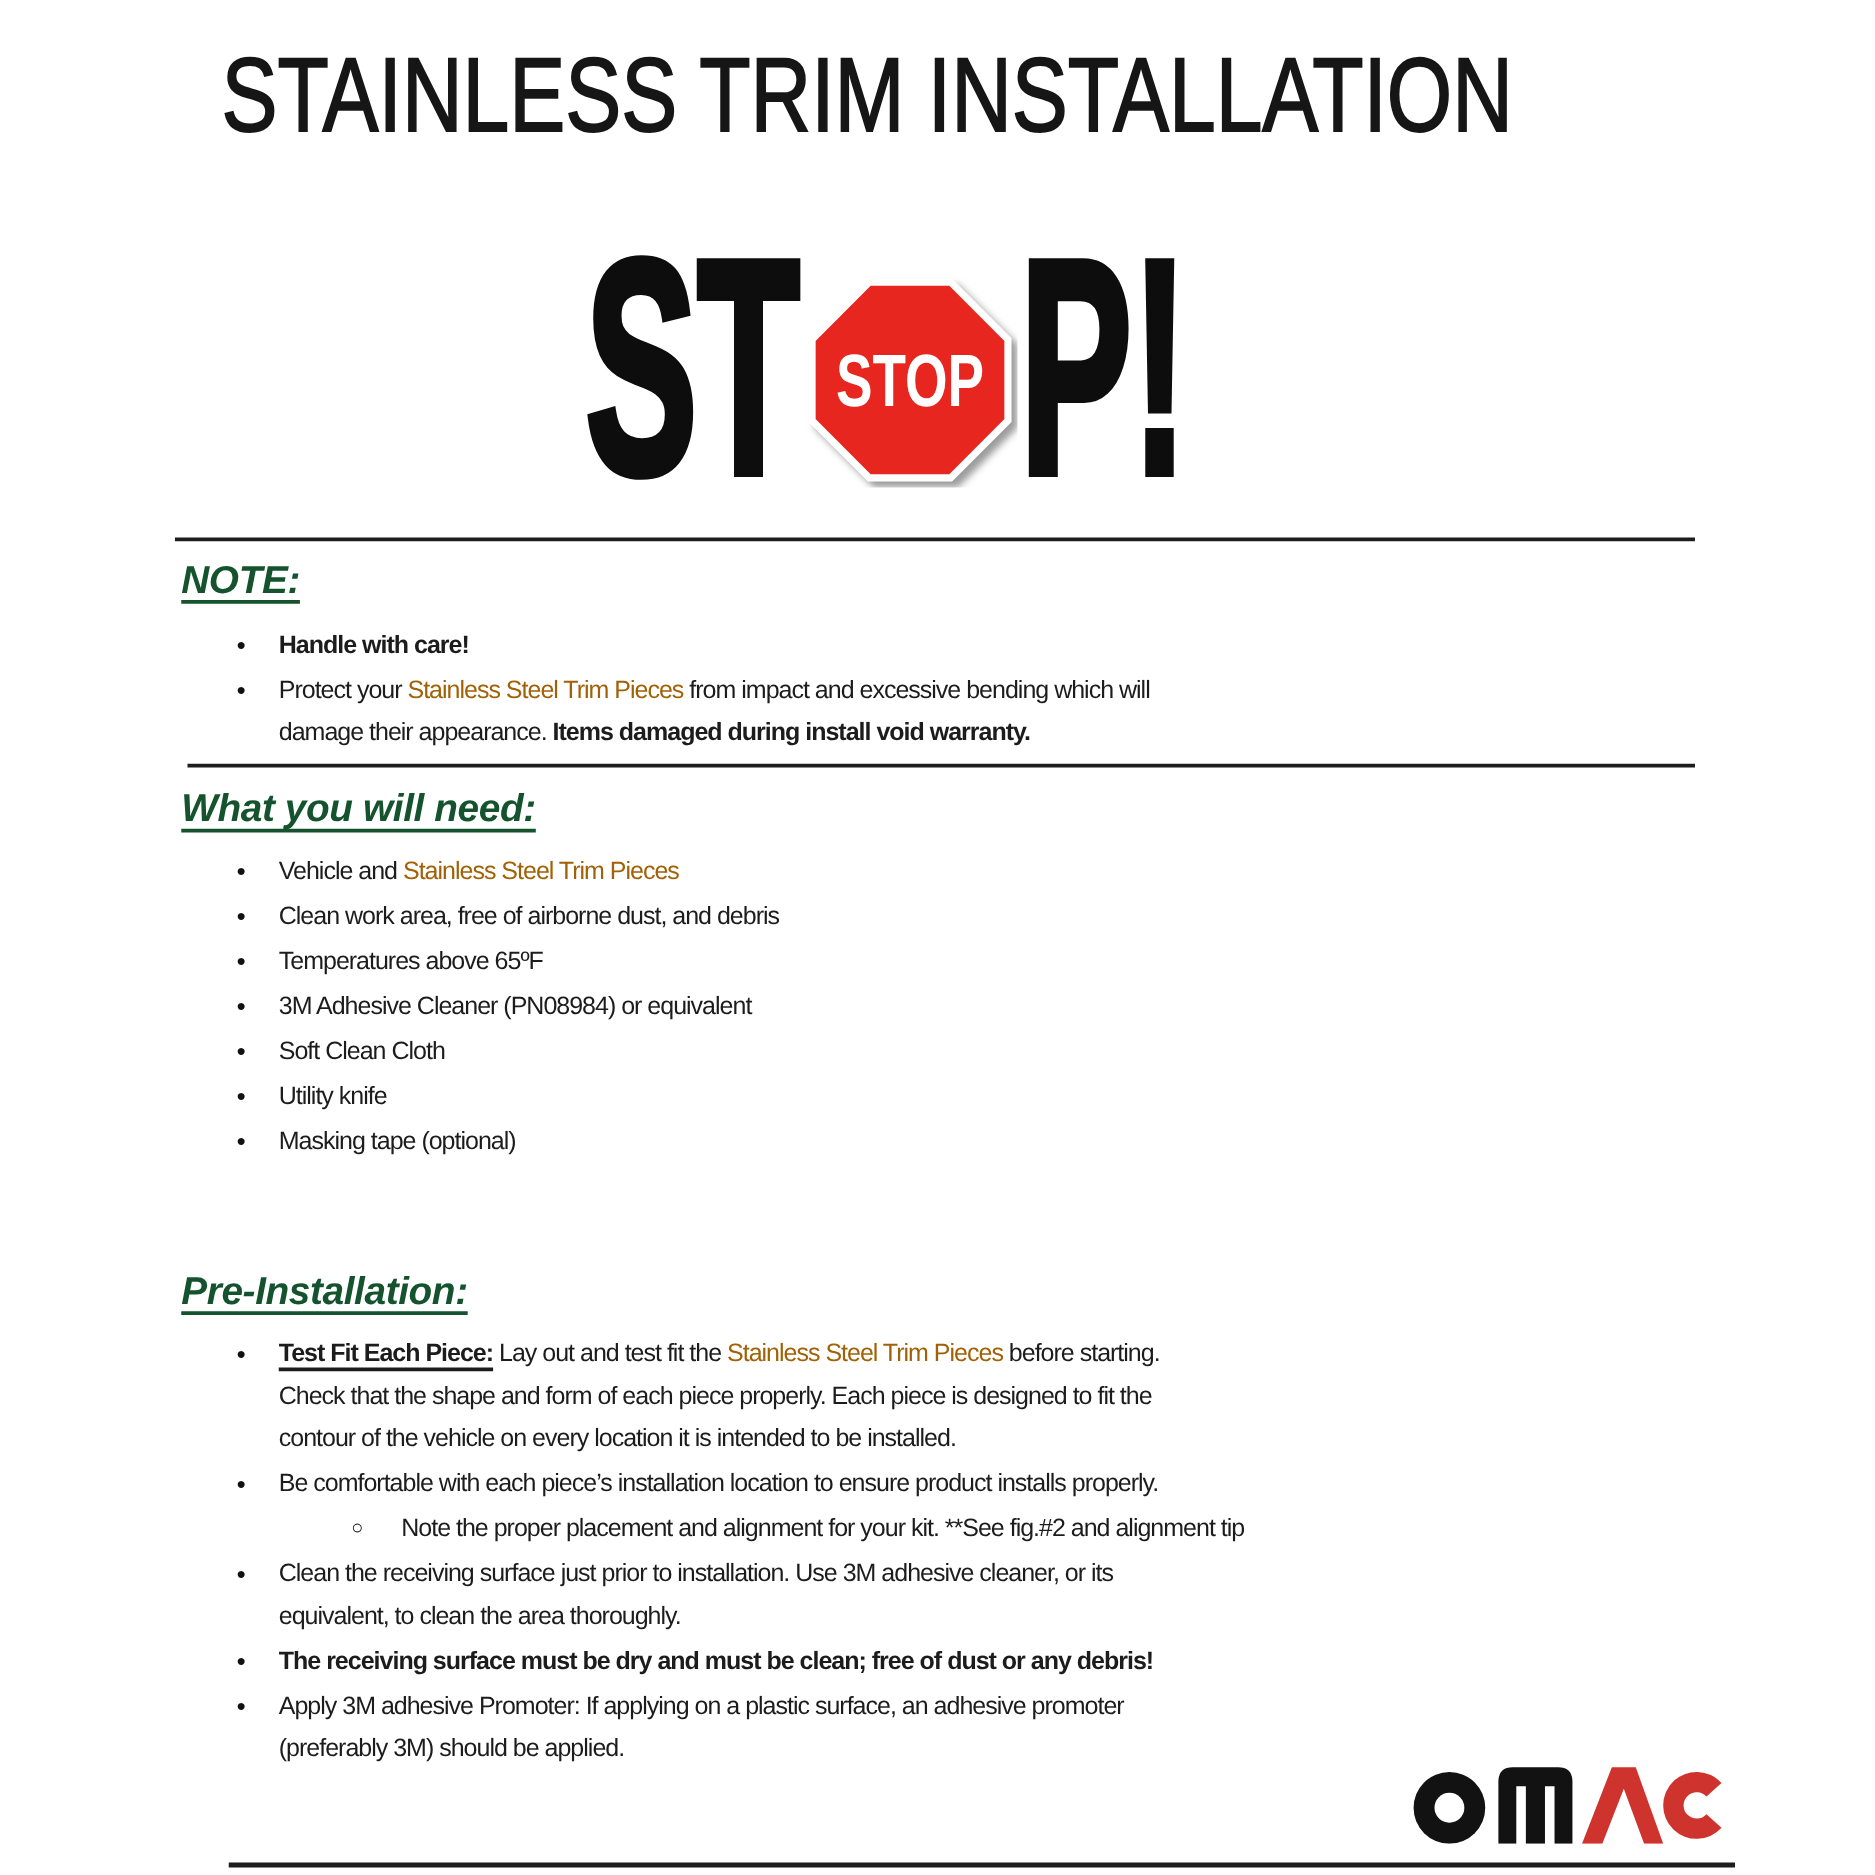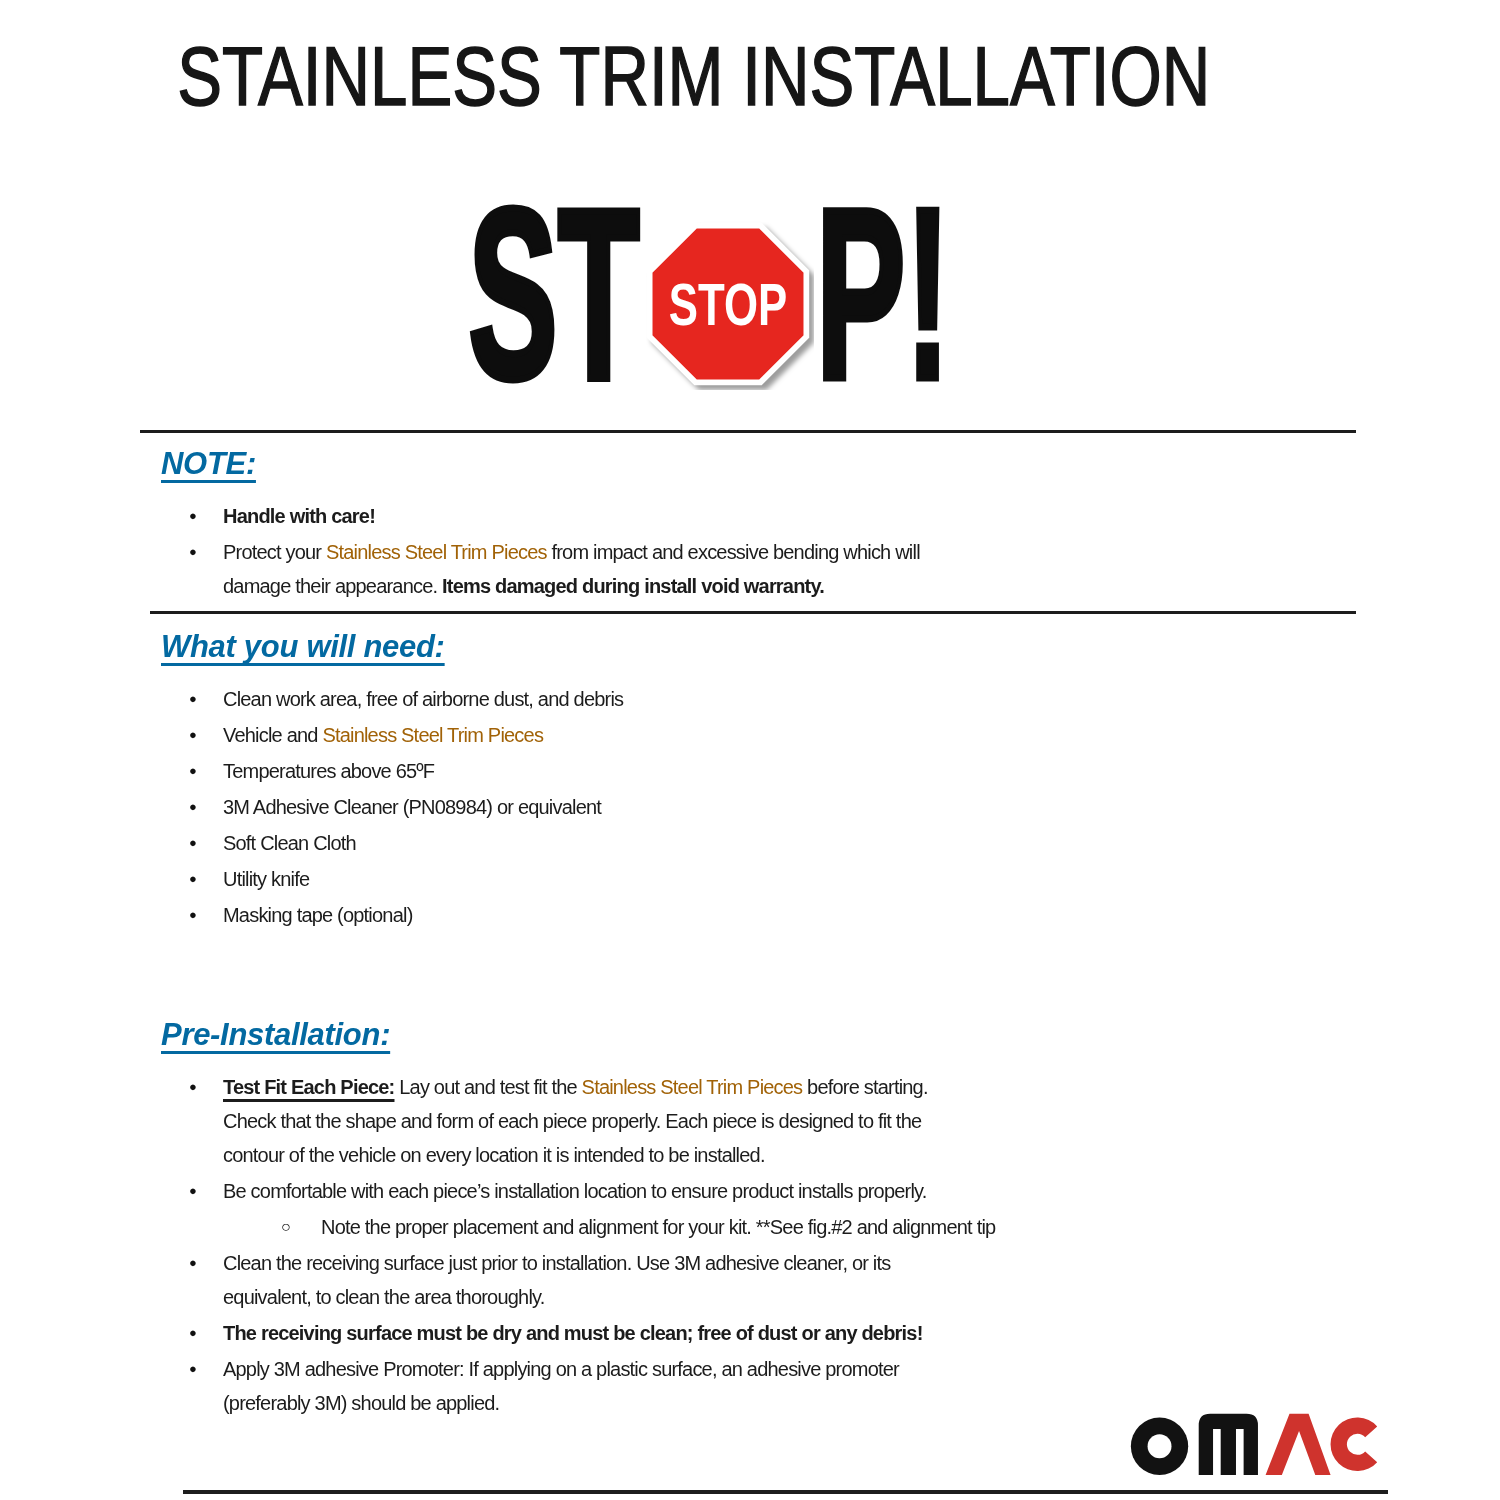--- a/index.html
+++ b/index.html
@@ -41,23 +41,23 @@
     fill:#ffffff;font-weight:bold;font-family:"Liberation Sans",sans-serif;
   }
   
   .rule{border-top:3px solid #1d1d1d;height:0;}
   .rule-1{margin:20px 0 0 140px;width:1216px;}
   .rule-2{margin:8px 0 0 150px;width:1206px;}
   .rule-3{position:absolute;top:1490px;left:183px;width:1312px;border-top:4px solid #1d1d1d;}
   
   .section{margin-left:145px;width:1245px;}
   .h2{
-    margin:16px;font-size:31px;line-height:38px;font-weight:bold;font-style:italic;
+    margin:0;font-size:31px;line-height:38px;font-weight:bold;font-style:italic;
     text-decoration:underline;text-decoration-thickness:3px;text-underline-offset:6px;
-    color:#0369a1;letter-spacing:-0.3px;
+    color:#14532d;letter-spacing:-0.3px;
   }
   .sec-note .h2{margin-top:12px;}
   .sec-need .h2{margin-top:14px;}
   .sec-pre  .h2{margin-top:84px;}
   .list{
     list-style:none;margin:16px 0 0 0;padding:0;
     font-size:20px;line-height:34px;letter-spacing:-0.8px;color:#1c1c1c;
   }
   .sec-need .list,.sec-pre .list{margin-top:14px;}
   .li{position:relative;padding-left:78px;margin:0 0 2px 0;}
@@ -103,22 +103,22 @@
         <li class="li li-disc"><span class="s-bold">Handle with care!</span></li>
         <li class="li li-disc"><span class="s-n">Protect your </span><span class="s-red">Stainless Steel Trim Pieces</span><span class="s-n"> from impact and excessive bending which will</span><br><span class="s-n">damage their appearance. </span><span class="s-bold">Items damaged during install void warranty.</span></li>
       </ul>
   </div>
 
   <div class="rule rule-2"></div>
 
   <div class="section sec-need">
     <h2 class="h2">What you will need:</h2>
     <ul class="list">
+        <li class="li li-disc"><span class="s-n">Vehicle and </span><span class="s-red">Stainless Steel Trim Pieces</span></li>
         <li class="li li-disc"><span class="s-n">Clean work area, free of airborne dust, and debris</span></li>
-        <li class="li li-disc"><span class="s-n">Vehicle and </span><span class="s-red">Stainless Steel Trim Pieces</span></li>
         <li class="li li-disc"><span class="s-n">Temperatures above 65ºF</span></li>
         <li class="li li-disc"><span class="s-n">3M Adhesive Cleaner (PN08984) or equivalent</span></li>
         <li class="li li-disc"><span class="s-n">Soft Clean Cloth</span></li>
         <li class="li li-disc"><span class="s-n">Utility knife</span></li>
         <li class="li li-disc"><span class="s-n">Masking tape (optional)</span></li>
       </ul>
   </div>
 
   <div class="section sec-pre">
     <h2 class="h2">Pre-Installation:</h2>

